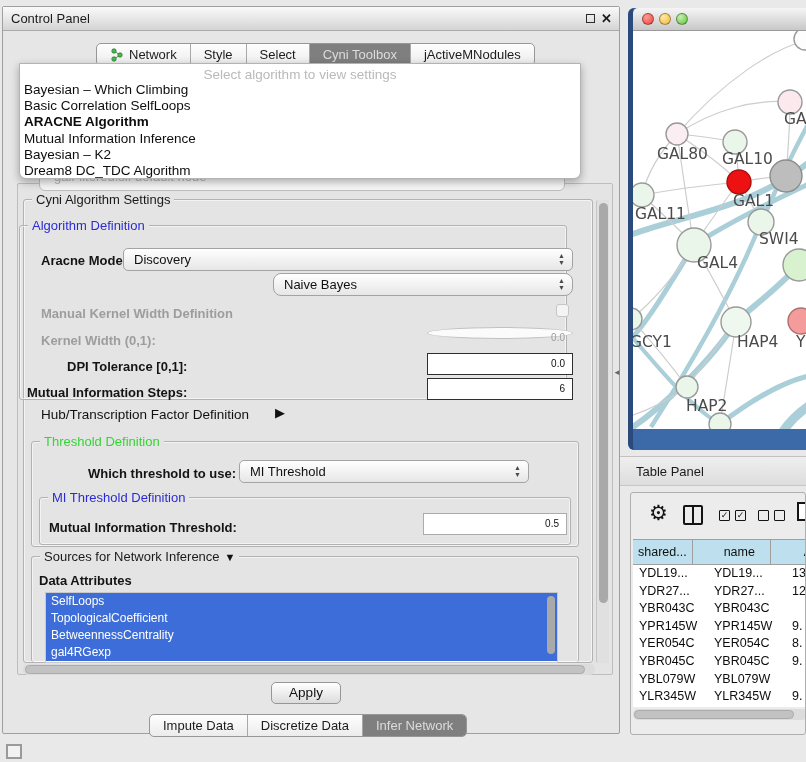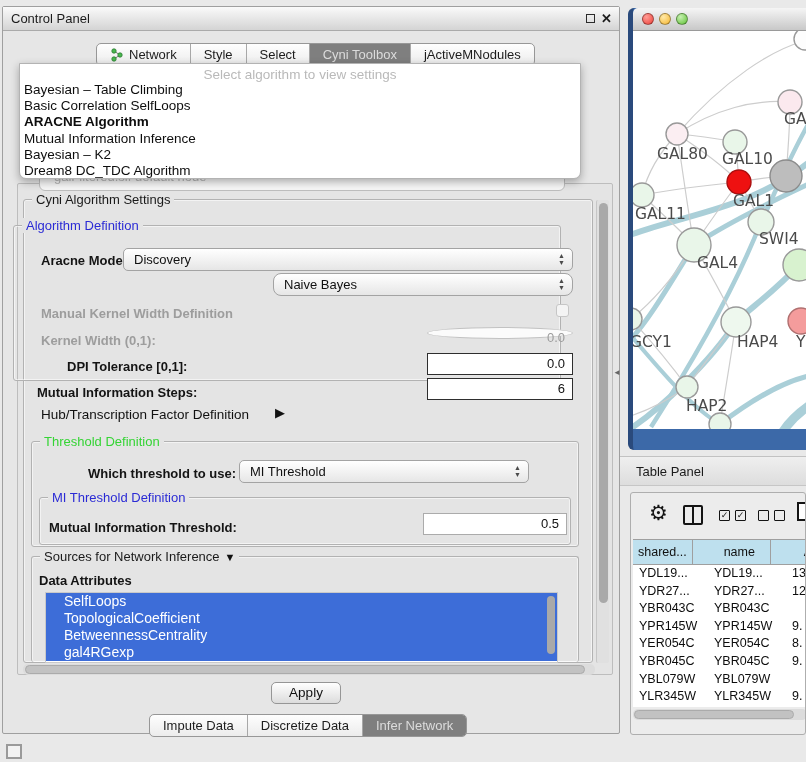--- a/index.html
+++ b/index.html
@@ -54,31 +54,31 @@
 
   .lbl { font-size:13px; font-weight:bold; color:#141414; white-space:nowrap; }
   .lbl.dis { color:#9d9d9d; }
 
   .combo { position:absolute; height:23px; border:1px solid #a3a3a3; border-radius:5px;
     background:linear-gradient(#ffffff,#e6e6e6); font-size:13px; color:#111;
     display:flex; align-items:center; padding-left:10px; }
   .combo .arrows { position:absolute; right:7px; top:3px; display:flex; flex-direction:column; align-items:center; }
   .combo .arrows span { font-size:7px; line-height:7px; color:#4a4a4a; }
 
-  .tfield { position:absolute; height:22px; background:#fff; font-size:13px; color:#111;
+  .tfield { position:absolute; height:22px; background:#fff; font-size:10px; color:#111;
     text-align:right; padding-right:7px; line-height:20px; }
   .tfield.light { border:1px solid #c2c2c2; background:#fbfbfb; color:#9d9d9d; }
   .tfield.dark  { border:1px solid #2e2e2e; }
   .tfield.mid   { border:1px solid #ababab; }
 
   .checkbox { position:absolute; width:13px; height:13px; border:1px solid #c6c6c6;
     border-radius:3px; background:#f4f4f4; }
 
   .attr-list { position:absolute; background:#fff; border:1px solid #c9c9c9; overflow:hidden; }
-  .attr-item { background:#3d6dd8; color:#fff; font-size:14px; line-height:17px; padding-left:18px; }
+  .attr-item { background:#3d6dd8; color:#fff; font-size:12px; line-height:17px; padding-left:5px; }
 
   .vscroll { position:absolute; width:13px; background:#e0e0e0; border-left:1px solid #c6c6c6; border-radius:2px;}
   .vthumb { position:absolute; left:2px; width:9px; background:#a9a9a9; border-radius:5px; }
   .hscroll { position:absolute; height:11px; background:#dcdcdc; border-radius:5px; }
   .hthumb { position:absolute; top:1px; height:9px; background:#c2c2c2; border:1px solid #ababab; border-radius:5px; }
 
   .apply-btn { left:268px; top:675px; width:70px; height:22px; border:1px solid #969696;
     border-radius:5px; background:linear-gradient(#ffffff,#dcdcdc); font-size:13.5px; color:#111;
     text-align:center; line-height:20px; }
 
@@ -159,39 +159,39 @@
         <span>jActiveMNodules</span>
       </div>
     </div>
 
     <div class="abs behind-combo">
       <span>galFiltered.sif default node</span>
     </div>
 
     <div class="abs dropdown">
       <div class="dd-placeholder">Select algorithm to view settings</div>
-      <div class="dd-item">Bayesian – Table Climbing</div>
+      <div class="dd-item">Bayesian – Which Climbing</div>
       <div class="dd-item">Basic Correlation SelfLoops</div>
       <div class="dd-item sel">ARACNE Algorithm</div>
       <div class="dd-item">Mutual Information Inference</div>
       <div class="dd-item">Bayesian – K2</div>
       <div class="dd-item">Dream8 DC_TDC Algorithm</div>
     </div>
 
     <div class="abs settings-outer"></div>
 
     <div class="fieldset" style="left:20px; top:192px; width:570px; height:464px;">
       <span class="legend black">Cyni Algorithm Settings</span>
     </div>
 
     <div class="vscroll" style="left:593px; top:193px; height:463px;">
       <div class="vthumb" style="top:3px; height:400px;"></div>
     </div>
 
-    <div class="fieldset" style="left:10px; top:218px; width:548px; height:156px;">
+    <div class="fieldset" style="left:16px; top:218px; width:548px; height:175px;">
       <span class="legend blue">Algorithm Definition</span>
     </div>
 
     <span class="abs lbl" style="left:38px; top:246px;">Aracne Mode:</span>
     <div class="combo" style="left:120px; top:241px; width:450px;">
       <span>Discovery</span>
       <span class="arrows">
           <span>▲</span>
           <span>▼</span>
         </span>
@@ -211,21 +211,21 @@
     <span class="abs lbl dis" style="left:38px; top:326px;">Kernel Width (0,1):</span>
     <div class="tfield light" style="left:424px; top:320px; width:146px;">
       <span>0.0</span>
     </div>
 
     <span class="abs lbl" style="left:26px; top:352px;padding-left:38px;">DPI Tolerance [0,1]:</span>
     <div class="tfield dark" style="left:424px; top:346px; width:146px;">
       <span>0.0</span>
     </div>
 
-    <span class="abs lbl" style="left:34px; top:378px;">Mutual Information Steps:</span>
+    <span class="abs lbl" style="left:24px; top:378px;">Mutual Information Steps:</span>
     <div class="tfield dark" style="left:424px; top:371px; width:146px;">
       <span>6</span>
     </div>
 
     <span class="abs" style="left:38px; top:400px; font-size:13.5px; color:#111;">Hub/Transcription Factor Definition</span>
     <span class="abs" style="left:272px; top:398px; font-size:13px; color:#111;">▶</span>
 
     <div class="fieldset" style="left:28px; top:434px; width:548px; height:106px;">
       <span class="legend green">Threshold Definition</span>
     </div>

